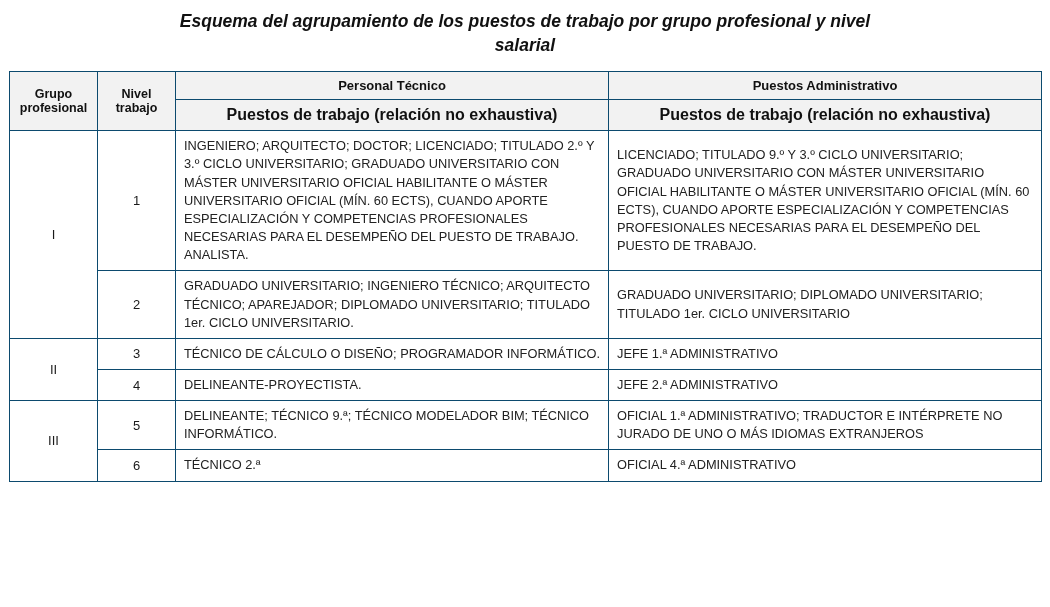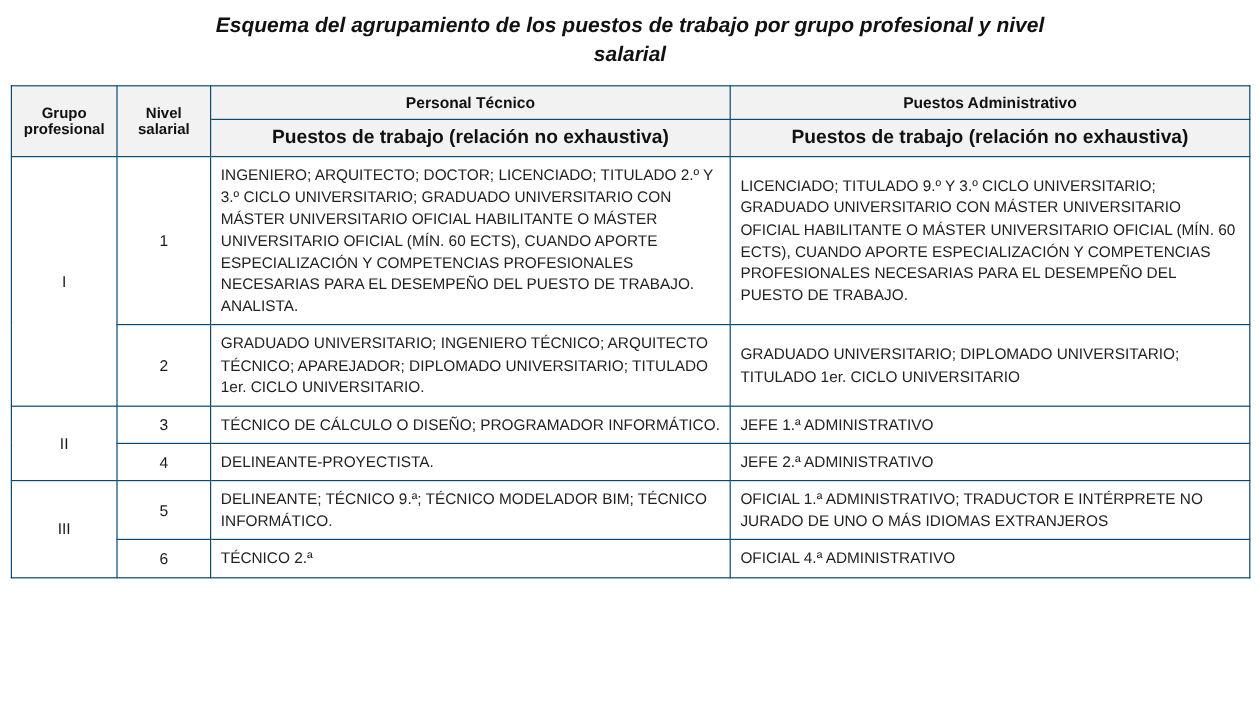--- a/index.html
+++ b/index.html
@@ -90,21 +90,21 @@
   <table class="schema">
     <colgroup>
       <col class="col-grupo">
       <col class="col-nivel">
       <col class="col-tec">
       <col class="col-adm">
     </colgroup>
     <thead>
       <tr>
         <th rowspan="2" class="small">Grupo profesional</th>
-        <th rowspan="2" class="small">Nivel salarial</th>
+        <th rowspan="2" class="small">Nivel trabajo</th>
         <th>Personal Técnico</th>
         <th>Puestos Administrativo</th>
       </tr>
       <tr class="head-row-2">
         <th>Puestos de trabajo (relación no exhaustiva)</th>
         <th>Puestos de trabajo (relación no exhaustiva)</th>
       </tr>
     </thead>
     <tbody>
 

